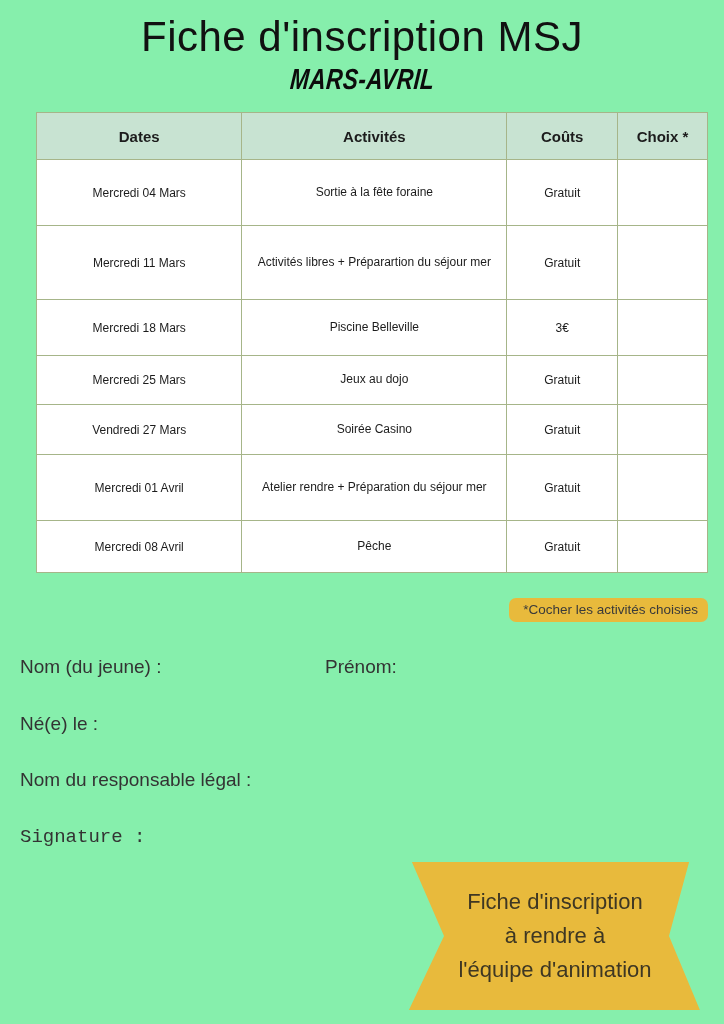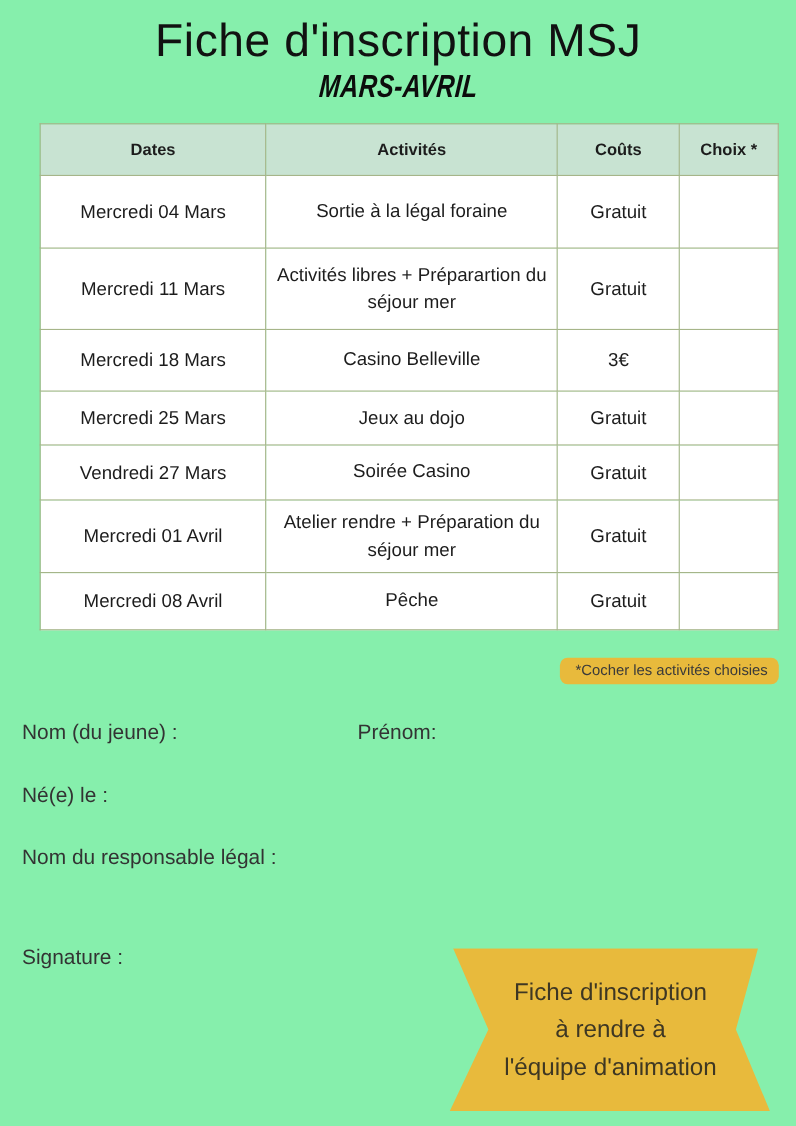--- a/index.html
+++ b/index.html
@@ -54,21 +54,21 @@
     color: #1c1c1c;
     padding: 4px 8px;
   }
   table.activities th {
     background: var(--header-bg, #c8e3d2);
     font-size: 15px;
     font-weight: 700;
     height: 47px;
   }
   table.activities td {
-    font-size: 17px;
+    font-size: 12px;
     font-weight: 500;
     background: #ffffff;
   }
   col.c-date   { width: 30.6%; }
   col.c-act    { width: 39.5%; }
   col.c-cost   { width: 16.5%; }
   col.c-choice { width: 13.4%; }
   tbody tr:nth-child(1) td { height: 66px; }
   tbody tr:nth-child(2) td { height: 74px; }
   tbody tr:nth-child(3) td { height: 56px; }
@@ -95,21 +95,21 @@
   .form-label {
     position: absolute;
     left: 20px;
     font-size: 19px;
     color: #333333;
   }
   .lbl-nom       { top: 656px; }
   .lbl-prenom    { top: 656px; left: 325px; }
   .lbl-ne        { top: 713px; }
   .lbl-resp      { top: 769px; }
-  .lbl-signature { top: 860px; }
+  .lbl-signature { top: 826px; font-family: Liberation Mono, monospace; }
 
   
   .banner {
     position: absolute;
     left: 405px; top: 862px;
     width: 300px; height: 148px;
     background: var(--accent-yellow, #e8ba3c);
     clip-path: polygon(2.3% 0%, 94.7% 0%, 88% 50%, 98.3% 100%, 1.3% 100%, 13% 50%);
     display: flex;
     align-items: center;
@@ -143,33 +143,33 @@
       <tr>
         <th>Dates</th>
         <th>Activités</th>
         <th>Coûts</th>
         <th>Choix *</th>
       </tr>
     </thead>
     <tbody>
         <tr>
     <td class="date-cell">Mercredi 04 Mars</td>
-    <td class="activity-cell">Sortie à la légal foraine</td>
+    <td class="activity-cell">Sortie à la fête foraine</td>
     <td class="cost-cell">Gratuit</td>
     <td class="choice-cell"></td>
   </tr>
         <tr>
     <td class="date-cell">Mercredi 11 Mars</td>
     <td class="activity-cell">Activités libres + Préparartion du séjour mer</td>
     <td class="cost-cell">Gratuit</td>
     <td class="choice-cell"></td>
   </tr>
         <tr>
     <td class="date-cell">Mercredi 18 Mars</td>
-    <td class="activity-cell">Casino Belleville</td>
+    <td class="activity-cell">Piscine Belleville</td>
     <td class="cost-cell cost-big">3€</td>
     <td class="choice-cell"></td>
   </tr>
         <tr>
     <td class="date-cell">Mercredi 25 Mars</td>
     <td class="activity-cell">Jeux au dojo</td>
     <td class="cost-cell">Gratuit</td>
     <td class="choice-cell"></td>
   </tr>
         <tr>

